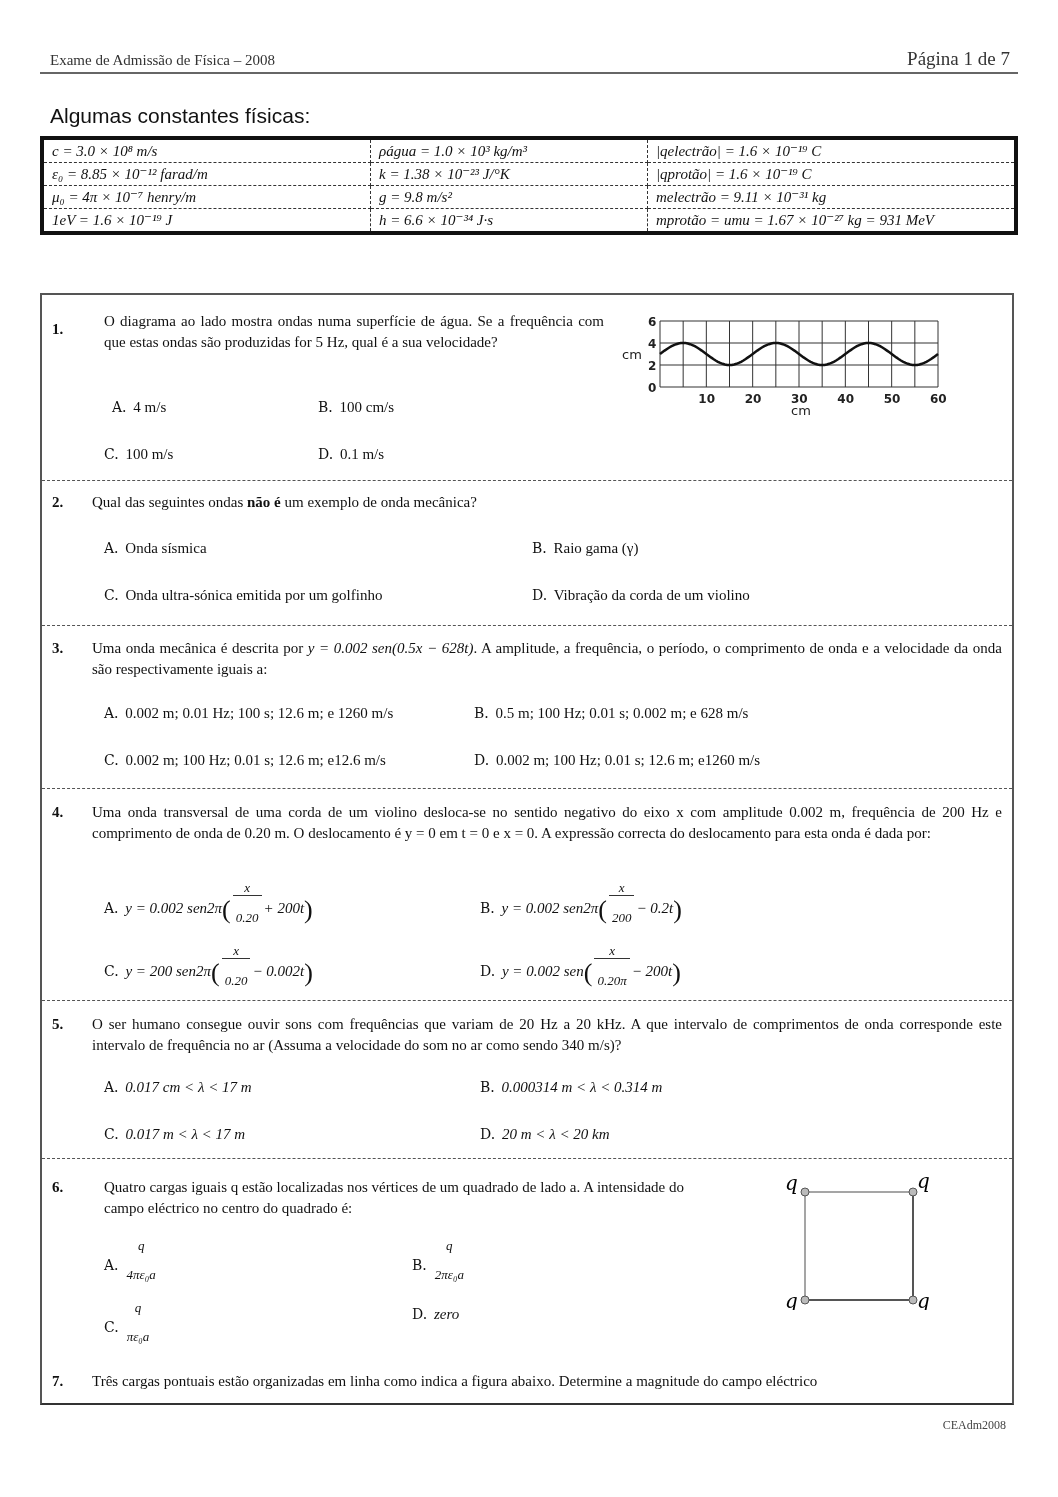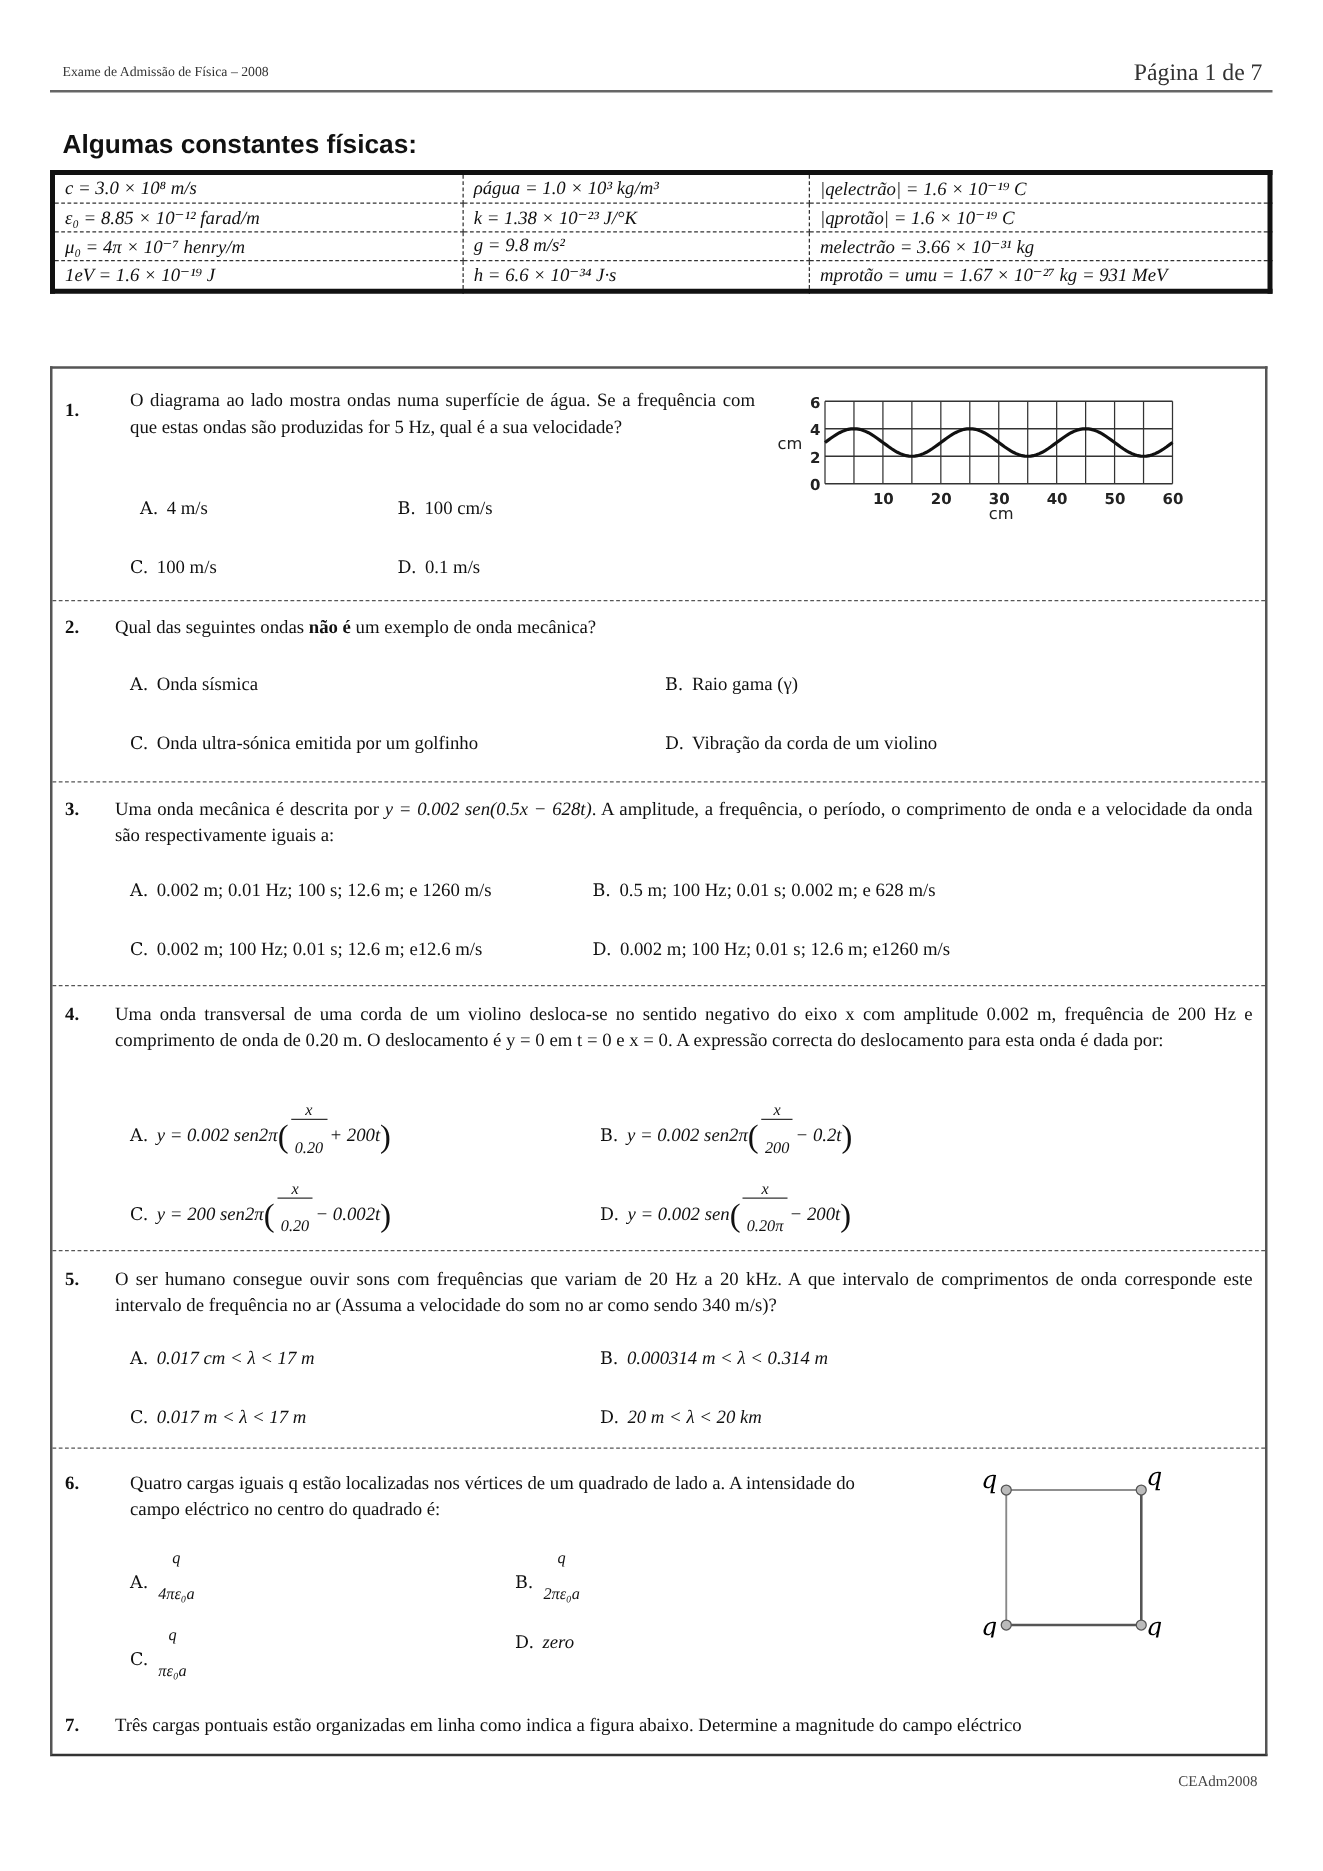--- a/index.html
+++ b/index.html
@@ -1,22 +1,22 @@
 <!DOCTYPE html>
 <html><head>
 <meta charset="utf-8">
 <style>
   html, body { margin:0; padding:0; background:#fff; }
   body { width:1058px; height:1497px; position:relative; overflow:hidden;
          font-family:"Liberation Serif","DejaVu Serif",serif; color:#111; }
-  .hdr-left { position:absolute; left:50px; top:52px; font-size:11px; color:#333; }
+  .hdr-left { position:absolute; left:50px; top:52px; font-size:15px; color:#333; }
   .hdr-right { position:absolute; right:48px; top:48px; font-size:19px; color:#333; }
   .hdr-rule { position:absolute; left:40px; top:72px; width:978px; height:2px; background:#666; }
   .consts-title { position:absolute; left:50px; top:104px; font-family:"Liberation Sans","DejaVu Sans",sans-serif;
-                  font-weight:bold; font-size:21px; }
+                  font-weight:normal; font-size:21px; }
   table.consts { position:absolute; left:40px; top:136px; width:978px; border-collapse:collapse;
                  border:4px solid #111; font-size:15px; }
   table.consts td { height:22px; padding:0 8px; border-bottom:1px dashed #333; border-right:1px dashed #333;
                     white-space:nowrap; font-style:italic; }
   table.consts tr:last-child td { border-bottom:none; }
   table.consts td:last-child { border-right:none; }
   .qbox { position:absolute; left:40px; top:293px; width:970px; height:1108px; border:2px solid #555; border-bottom:2px solid #333; }
   .q { position:absolute; left:0; width:970px; border-bottom:1px dashed #555; }
   .qnum { position:absolute; left:10px; font-weight:bold; font-size:15px; }
   .qtext { position:absolute; font-size:15px; line-height:21px; text-align:justify; }
@@ -47,21 +47,21 @@
     <td>|qelectrão| = 1.6 × 10⁻¹⁹ C</td>
   </tr>
   <tr>
     <td>ε₀ = 8.85 × 10⁻¹² farad/m</td>
     <td>k = 1.38 × 10⁻²³ J/°K</td>
     <td>|qprotão| = 1.6 × 10⁻¹⁹ C</td>
   </tr>
   <tr>
     <td>μ₀ = 4π × 10⁻⁷ henry/m</td>
     <td>g = 9.8 m/s²</td>
-    <td>melectrão = 3.66 × 10⁻³¹ kg</td>
+    <td>melectrão = 9.11 × 10⁻³¹ kg</td>
   </tr>
   <tr>
     <td>1eV = 1.6 × 10⁻¹⁹ J</td>
     <td>h = 6.6 × 10⁻³⁴ J·s</td>
     <td>mprotão = umu = 1.67 × 10⁻²⁷ kg = 931 MeV</td>
   </tr>
 </tbody>
   </table>
 
 <div class="qbox">

